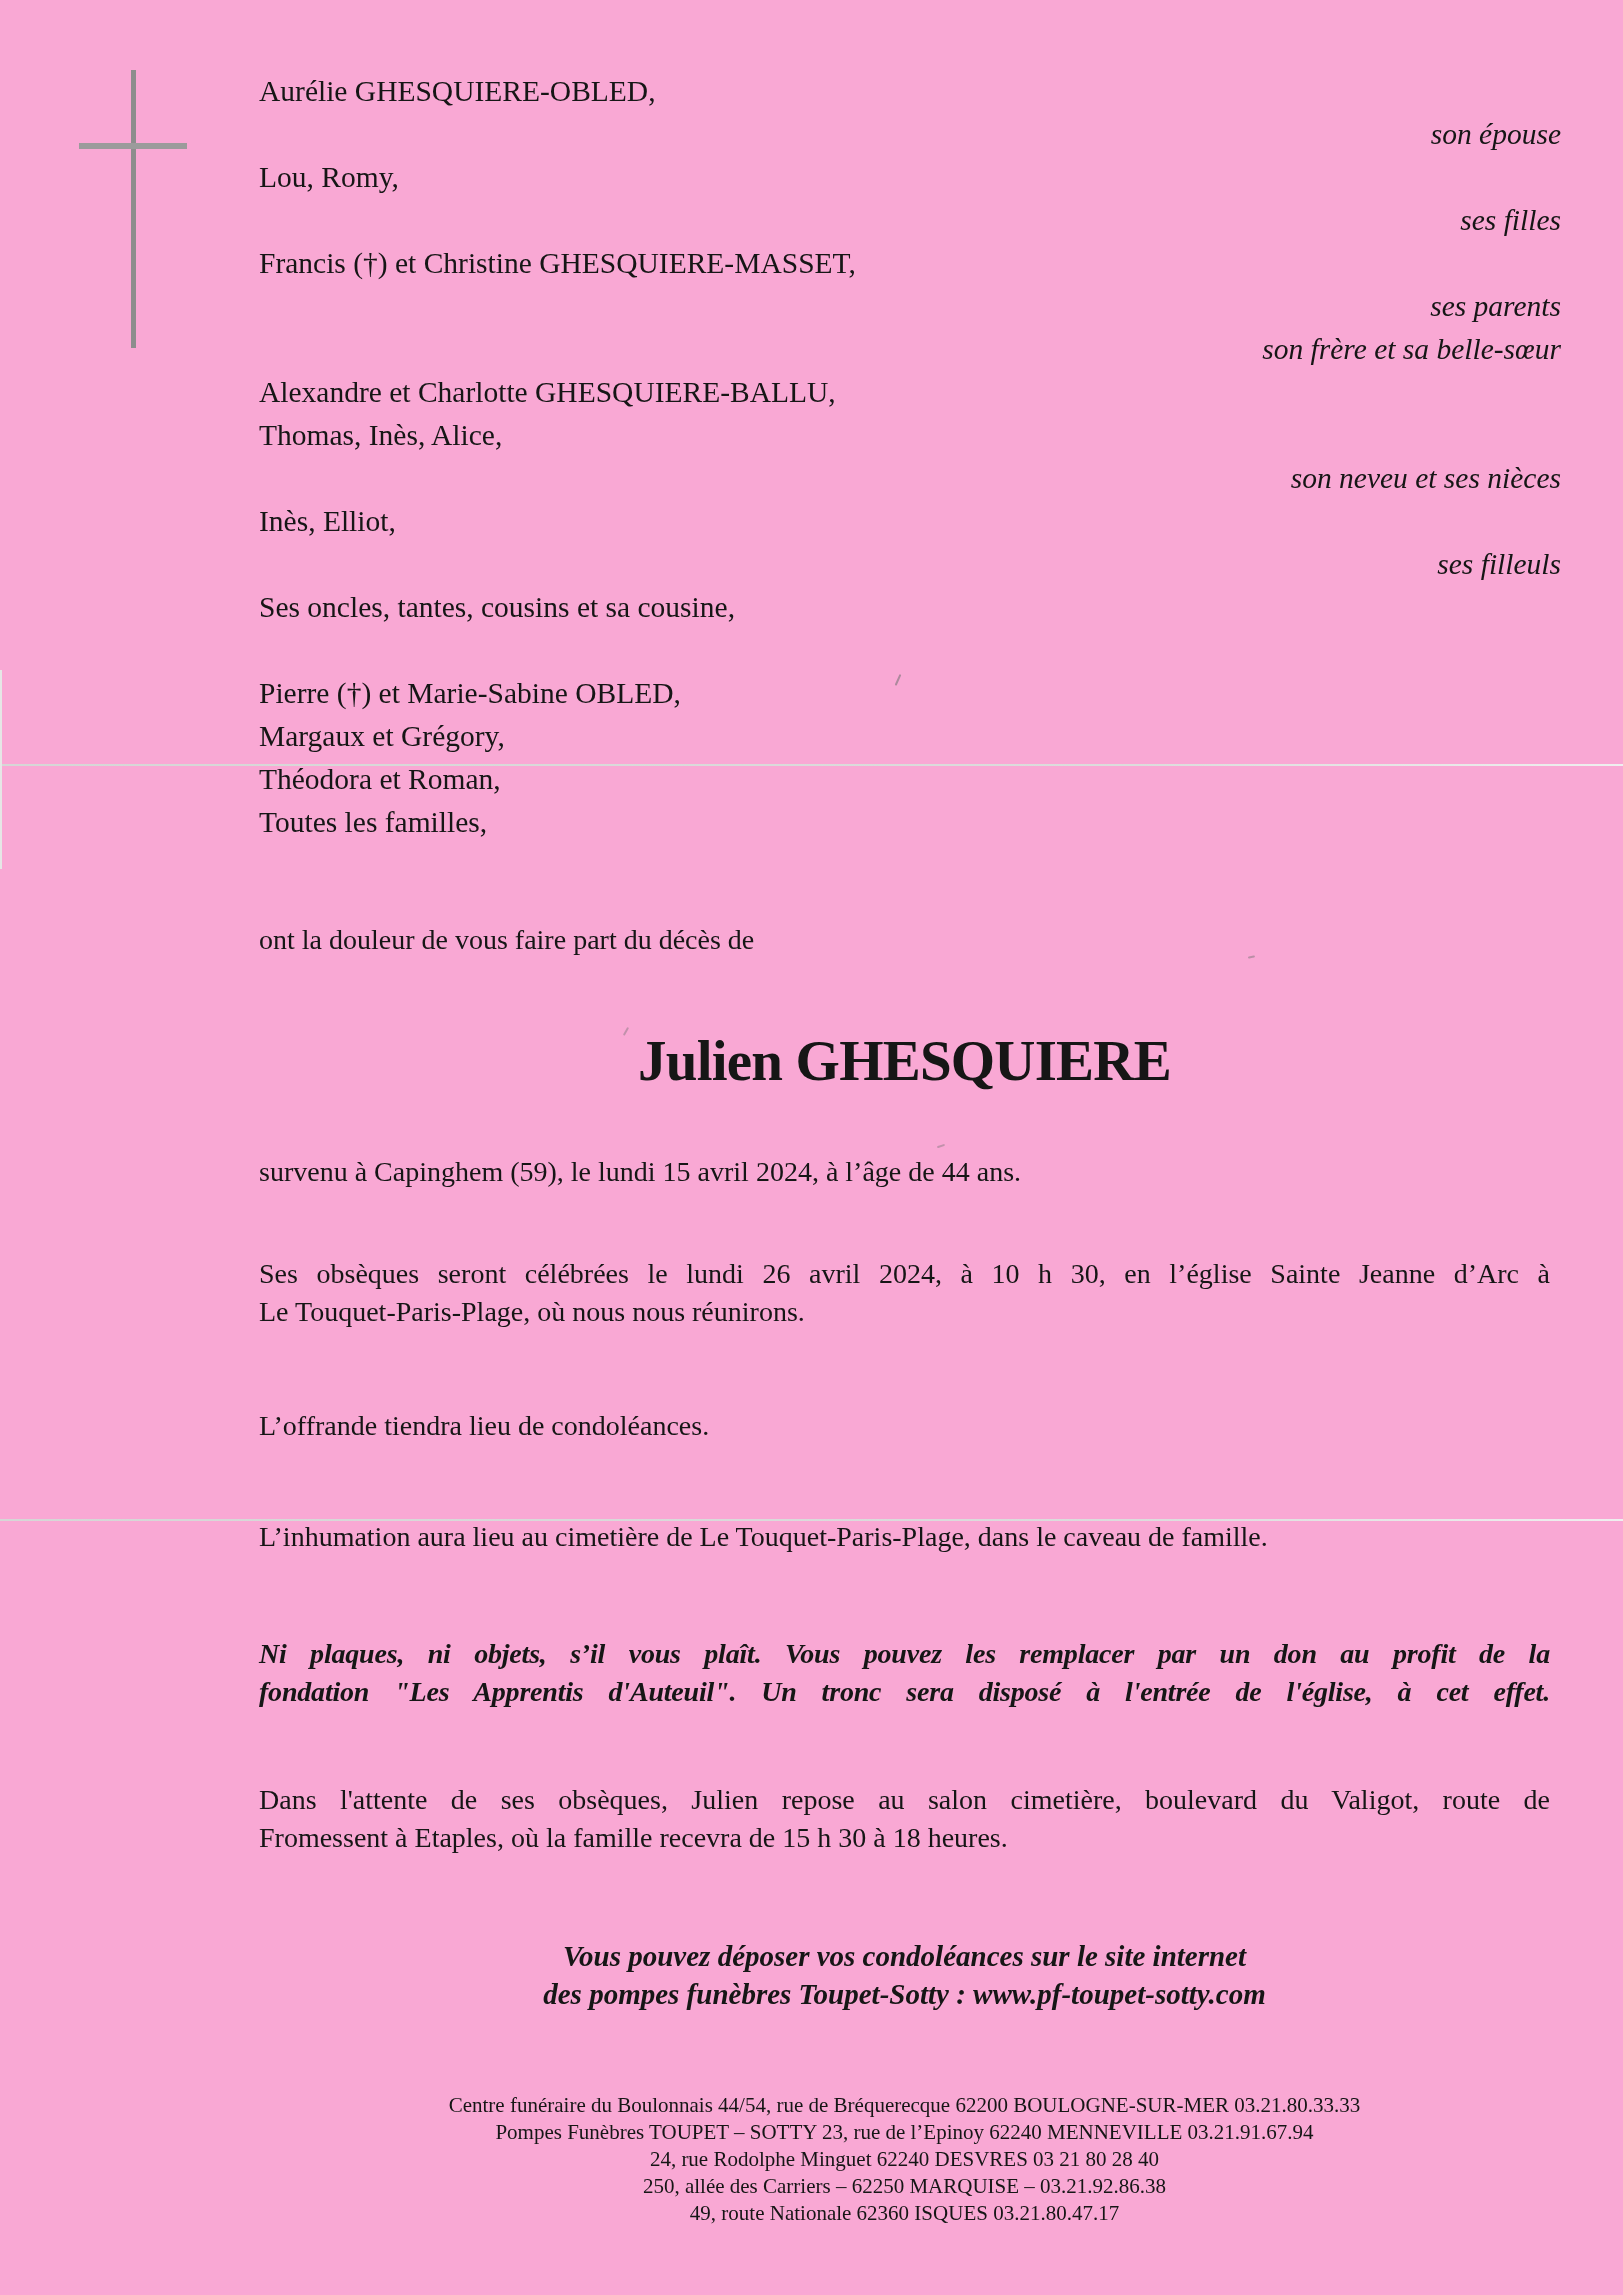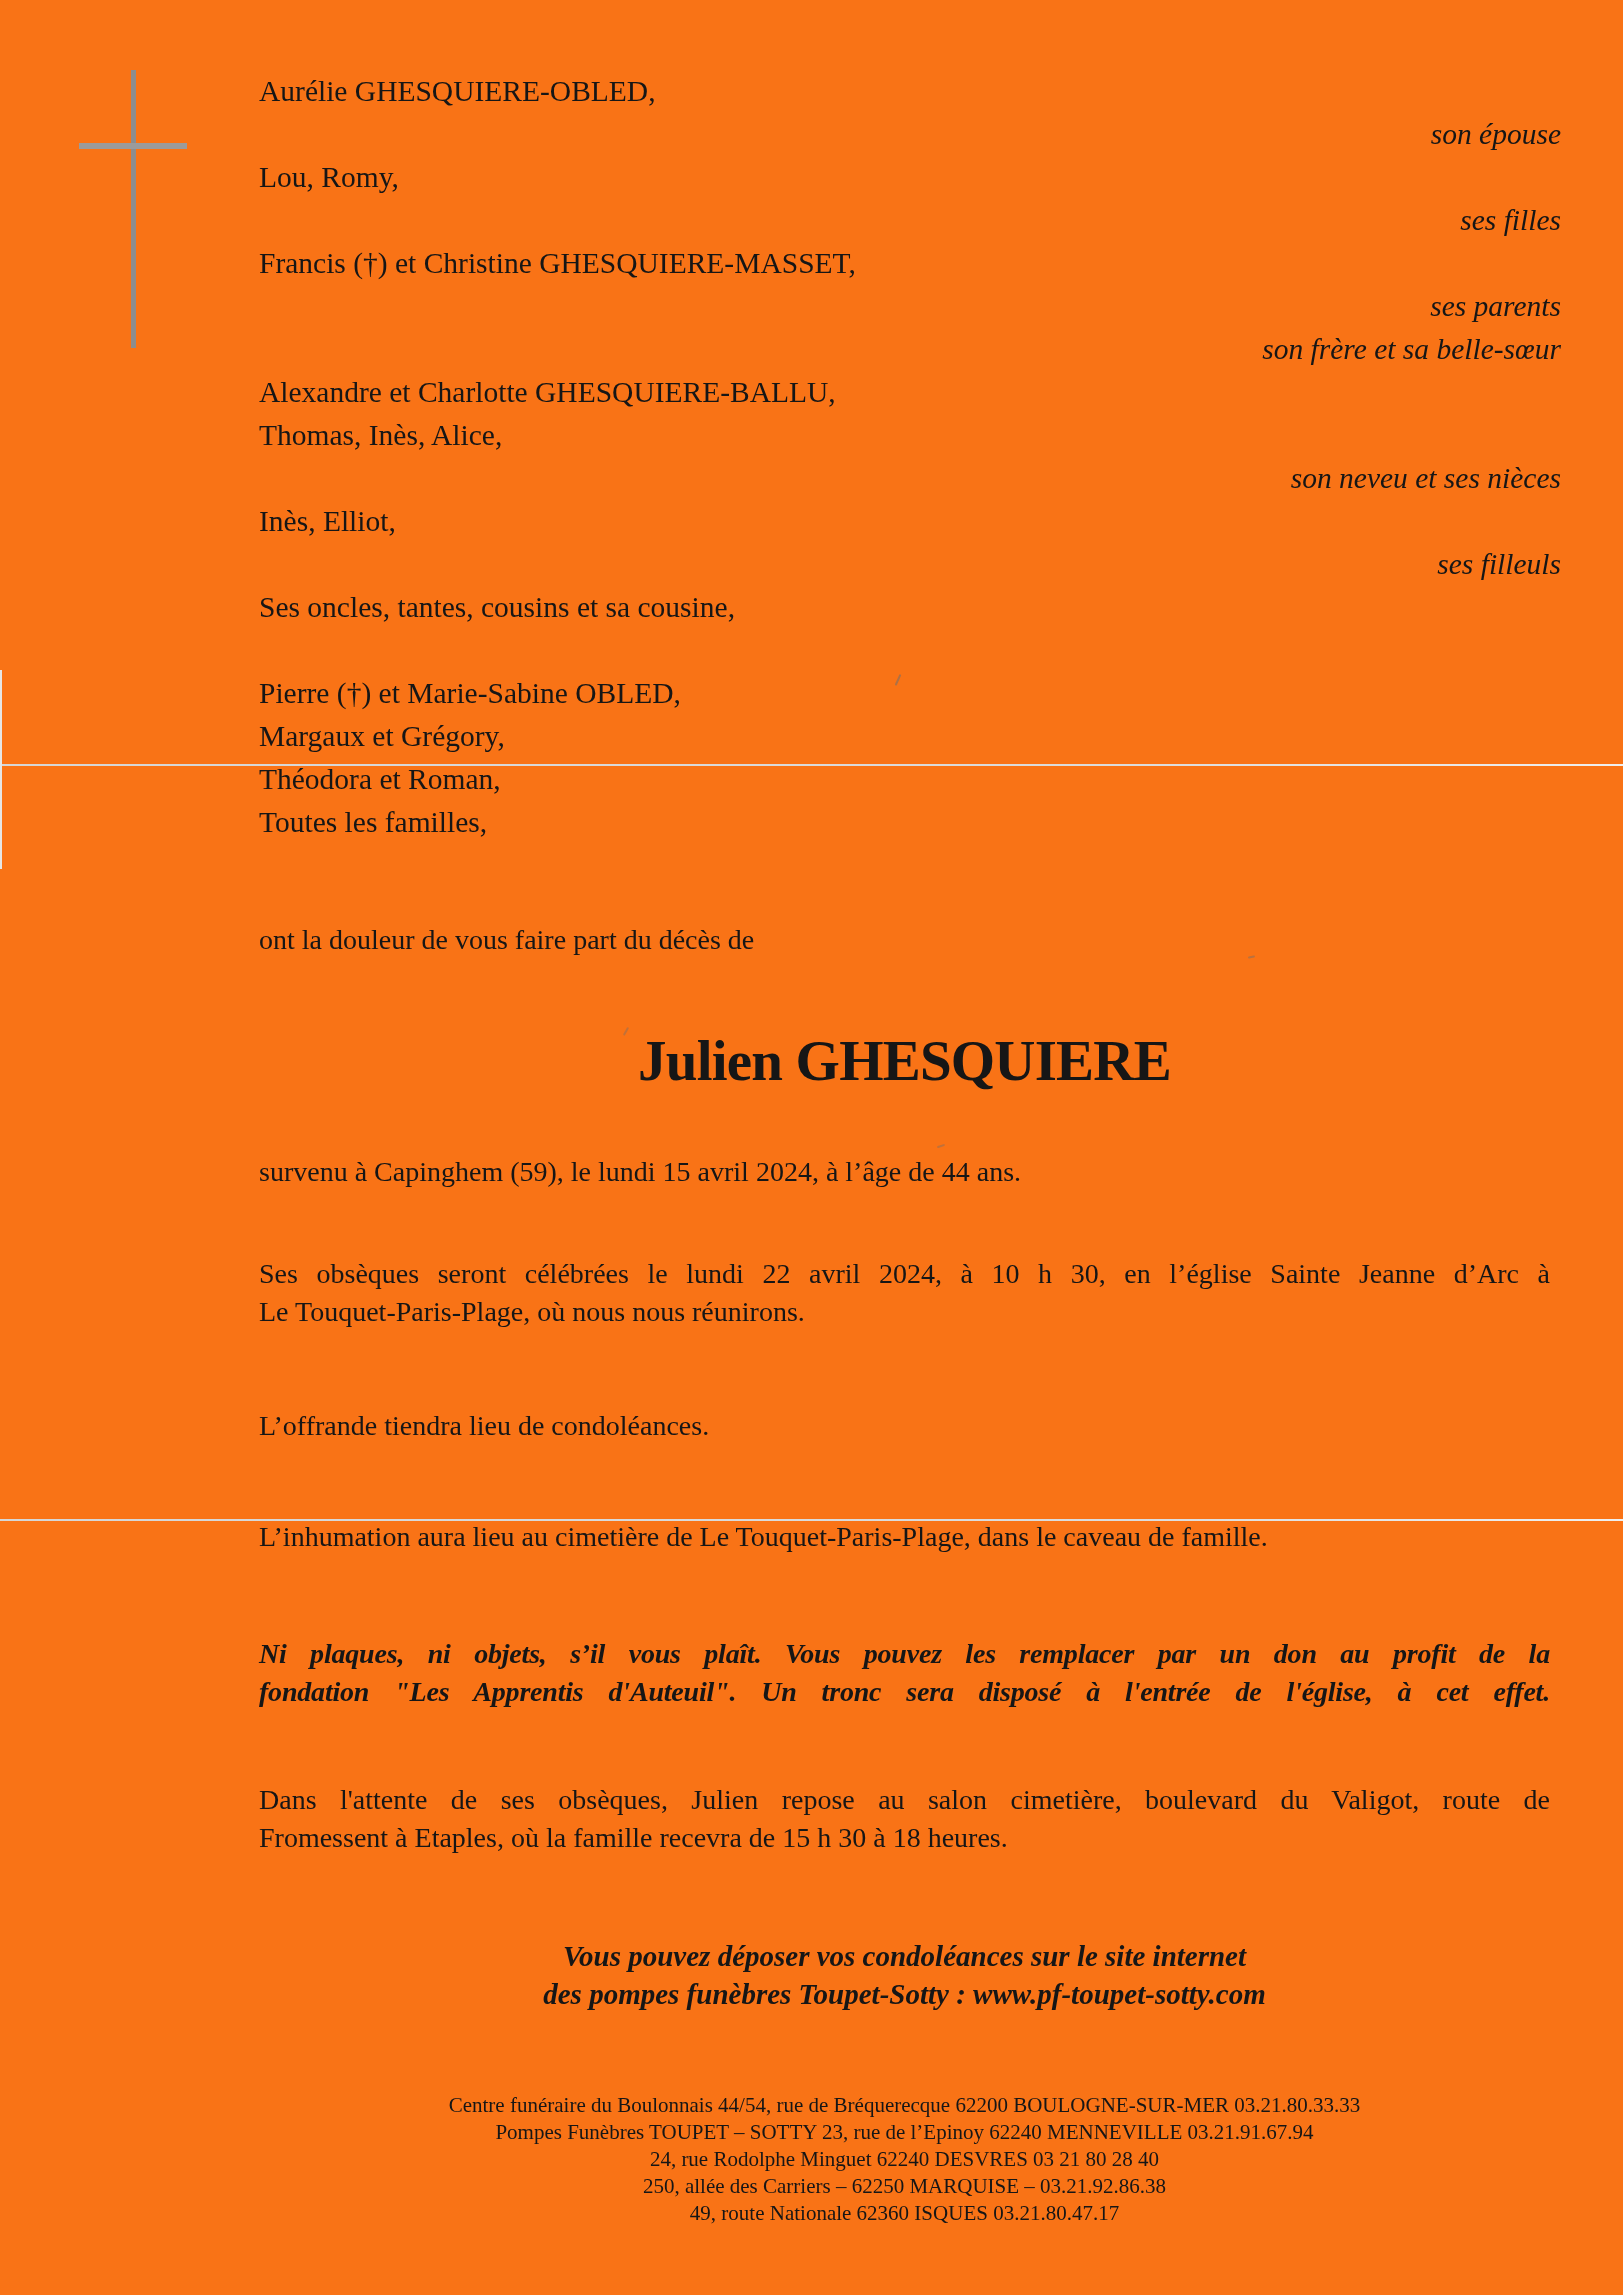--- a/index.html
+++ b/index.html
@@ -1,20 +1,20 @@
 <!DOCTYPE html>
 <html lang="fr" style="font-size:12.8px"><head>
 <meta charset="utf-8">
 <style>
   html,body{margin:0;padding:0;background:#ffffff;}
   .page{
     position:relative;
     width:1624px;
     height:2295px;
-    background:#f97316;
+    background:#f9a8d4;
     overflow:hidden;
     font-family:"Liberation Serif","DejaVu Serif",serif;
     color:#161616;
   }
   
   .cross-v{position:absolute;left:131px;top:70px;width:4.8px;height:278px;background:#8d8d8d;}
   .cross-h{position:absolute;left:79px;top:143px;width:108px;height:5.6px;background:#9b9b9b;}
   
   .family{
     position:absolute;left:259px;top:70px;width:1302px;
@@ -94,21 +94,21 @@
     <div class="nline">ont la douleur de vous faire part du décès de</div>
   </div>
 
   <div class="title-line">Julien GHESQUIERE</div>
 
   <div class="tblock death">
     <div class="nline">survenu à Capinghem (59), le lundi 15 avril 2024, à l’âge de 44 ans.</div>
   </div>
 
   <div class="tblock ceremony">
-    <div class="jline">Ses obsèques seront célébrées le lundi 22 avril 2024, à 10 h 30, en l’église Sainte Jeanne d’Arc à</div>
+    <div class="jline">Ses obsèques seront célébrées le lundi 26 avril 2024, à 10 h 30, en l’église Sainte Jeanne d’Arc à</div>
     <div class="nline">Le Touquet-Paris-Plage, où nous nous réunirons.</div>
   </div>
 
   <div class="tblock offering">
     <div class="nline">L’offrande tiendra lieu de condoléances.</div>
   </div>
 
   <div class="tblock burial">
     <div class="nline">L’inhumation aura lieu au cimetière de Le Touquet-Paris-Plage, dans le caveau de famille.</div>
   </div>

